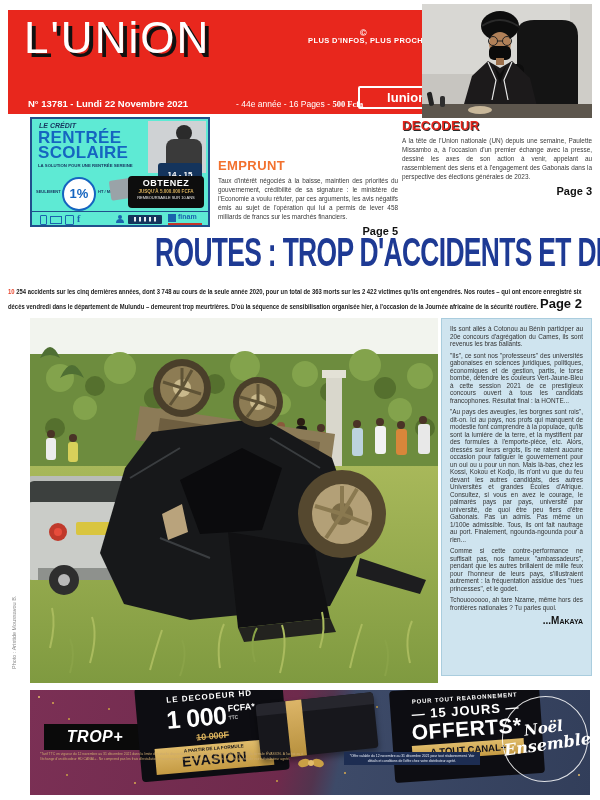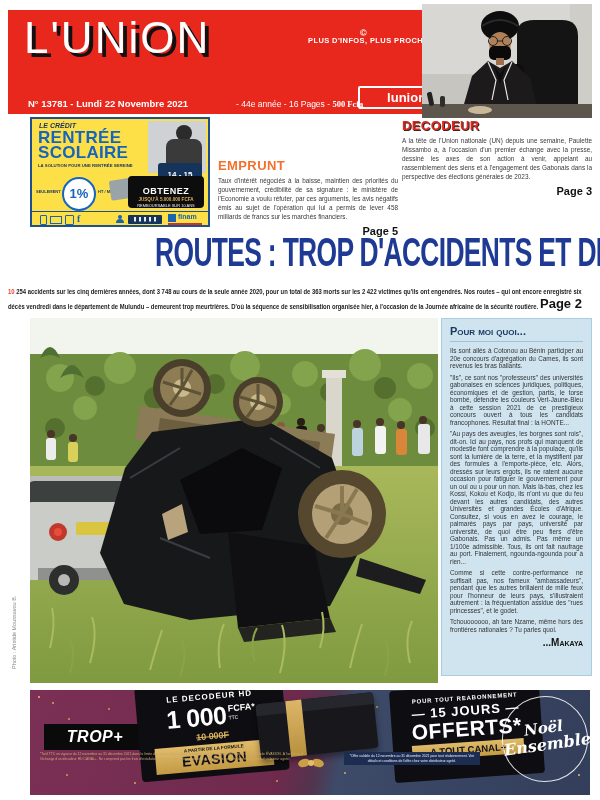--- a/index.html
+++ b/index.html
@@ -16,36 +16,36 @@
   #site-box{left:350px;top:76px;width:112px;height:19px;border:2px solid #fff;border-radius:2px;
             color:#fff;font-size:13px;font-weight:800;text-align:center;line-height:19px;}
   #issue-line{left:20px;top:88px;font-size:9.5px;font-weight:800;color:#fff;text-align:center;}
   #edition-line{left:228px;top:89px;font-size:8.5px;color:#fff;}
   #edition-line b{font-weight:800;font-family:Liberation Serif, serif;}
 
   
   #portrait{left:422px;top:4px;width:170px;height:114px;background:#d8d7d3;overflow:hidden;}
 
   
-  #school-ad{left:30px;top:117px;width:180px;height:110px;background:#fde047;border:2px solid #20508c;box-sizing:border-box;}
+  #school-ad{left:30px;top:117px;width:180px;height:110px;background:#5eead4;border:2px solid #20508c;box-sizing:border-box;}
   .sa-kicker{left:7px;top:3px;font-size:7px;font-weight:700;font-style:italic;color:#17345f;}
   .sa-title{left:6px;top:11px;font-size:17px;font-weight:900;color:#1565c0;line-height:15px;letter-spacing:.3px;}
   .sa-tag{left:6px;top:44px;width:96px;font-size:4.3px;font-weight:800;color:#17345f;}
   .sa-kid{left:116px;top:2px;width:58px;height:52px;background:#cfd2d4;overflow:hidden;}
   .sa-kid .head{position:absolute;left:28px;top:4px;width:16px;height:16px;border-radius:50%;background:#2b2b2b;}
   .sa-kid .body{position:absolute;left:18px;top:18px;width:36px;height:36px;border-radius:8px;background:#3a3a3a;}
   .sa-cal{left:126px;top:44px;width:44px;height:24px;background:#14345c;border-radius:3px;color:#fff;
           font-size:8px;font-weight:800;text-align:center;line-height:24px;}
   .sa-rate-wrap{left:4px;top:58px;width:84px;height:34px;}
   .sa-seul{position:absolute;left:0;top:12px;font-size:4px;font-weight:800;color:#17345f;}
   .sa-circle{position:absolute;left:26px;top:0;width:30px;height:30px;border-radius:50%;background:#fff;
              border:2.5px solid #1565c0;text-align:center;font-size:13px;font-weight:900;color:#1565c0;line-height:30px;}
   .sa-ht{position:absolute;left:62px;top:12px;font-size:4px;font-weight:800;color:#17345f;}
   .sa-calc{left:78px;top:60px;width:26px;height:20px;background:#9aa3a8;transform:rotate(-8deg);border-radius:2px;}
-  .sa-offer{left:96px;top:57px;width:76px;height:32px;background:#0d0d0d;border-radius:4px;color:#fff;text-align:center;padding-top:10px;box-sizing:border-box;}
+  .sa-offer{left:96px;top:57px;width:76px;height:32px;background:#0d0d0d;border-radius:4px;color:#fff;text-align:center;padding-top:2px;box-sizing:border-box;}
   .sa-offer .t1{font-size:9px;font-weight:900;letter-spacing:.5px;}
   .sa-offer .t2{font-size:4.6px;font-weight:800;color:#d9b15c;margin-top:1px;}
   .sa-offer .t3{font-size:4px;color:#eee;margin-top:1px;}
   .sa-strip{left:0;top:92px;width:176px;height:14px;border-top:1px solid #20508c;}
   .ic{position:absolute;border:1px solid #1a64ad;}
   .ic-phone{left:8px;top:3px;width:5px;height:8px;border-radius:1px;}
   .ic-laptop{left:18px;top:4px;width:10px;height:6px;}
   .ic-tablet{left:33px;top:3px;width:7px;height:8px;border-radius:1px;}
   .ic-fb{position:absolute;left:45px;top:1px;font-family:"Liberation Serif",serif;font-weight:700;font-size:10px;color:#1a64ad;}
   .ic-person-head{position:absolute;left:86px;top:3px;width:4px;height:4px;border-radius:50%;background:#1a64ad;}
@@ -364,21 +364,20 @@
       <g stroke="#8aa348" stroke-width="2" fill="none">
         <path d="M40,355 q6,-20 0,-34"></path>
           <path d="M150,358 q8,-22 2,-36"></path>
           <path d="M225,344 q-6,-20 2,-34"></path>
         <path d="M355,358 q6,-22 0,-36"></path>
       </g>
     </svg>
   </div>
 
   <div id="makaya" class="abs">
-    <h3>Pour moi quoi...</h3>
     <p>Ils sont allés à Cotonou au Bénin participer au 20e concours d'agrégation du Cames, ils sont revenus les bras ballants.</p>
     <p>"Ils", ce sont nos "professeurs" des universités gabonaises en sciences juridiques, politiques, économiques et de gestion, partis, le torse bombé, défendre les couleurs Vert-Jaune-Bleu à cette session 2021 de ce prestigieux concours ouvert à tous les candidats francophones. Résultat final : la HONTE...</p>
     <p>"Au pays des aveugles, les borgnes sont rois", dit-on. Ici au pays, nos profs qui manquent de modestie font comprendre à la populace, qu'ils sont la lumière de la terre, et la mystifient par des formules à l'emporte-pièce, etc. Alors, dressés sur leurs ergots, ils ne ratent aucune occasion pour fatiguer le gouvernement pour un oui ou u pour un non. Mais là-bas, chez les Kossi, Kokou et Kodjo, ils n'ont vu que du feu devant les autres candidats, des autres Universités et grandes Écoles d'Afrique. Consultez, si vous en avez le courage, le palmarès pays par pays, université par université, de quoi être peu fiers d'être Gabonais. Pas un admis. Pas même un 1/100e admissible. Tous, ils ont fait naufrage au port. Finalement, ngounda-ngounda pour à rien...</p>
     <p>Comme si cette contre-performance ne suffisait pas, nos fameux "ambassadeurs", pendant que les autres brillaient de mille feux pour l'honneur de leurs pays, s'illustraient autrement : la fréquentation assidue des "rues princesses", et le godet.</p>
     <p>Tchouoooooo, ah tare Nzame, même hors des frontières nationales ? Tu parles quoi.</p>
     <div class="sig">...Makaya</div>
   </div>
 
   <div id="canal" class="abs">
     <div class="sparkle abs" style="left:8px;top:6px;"></div>

